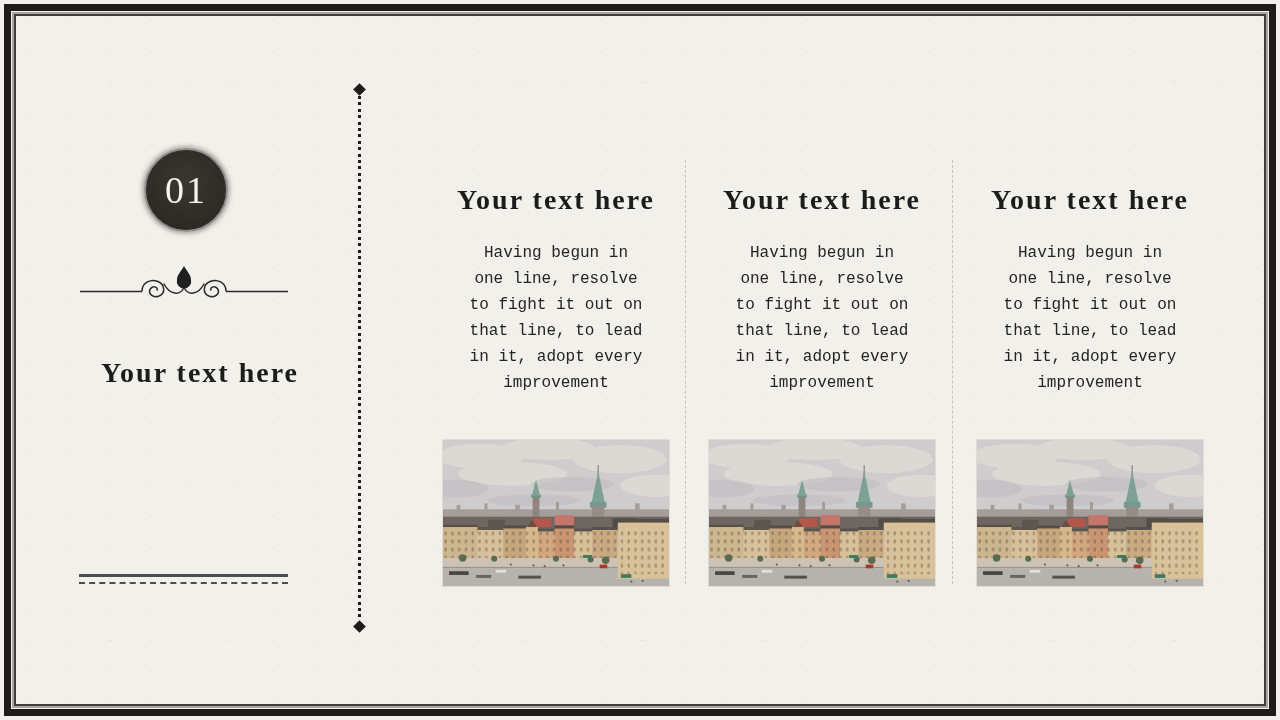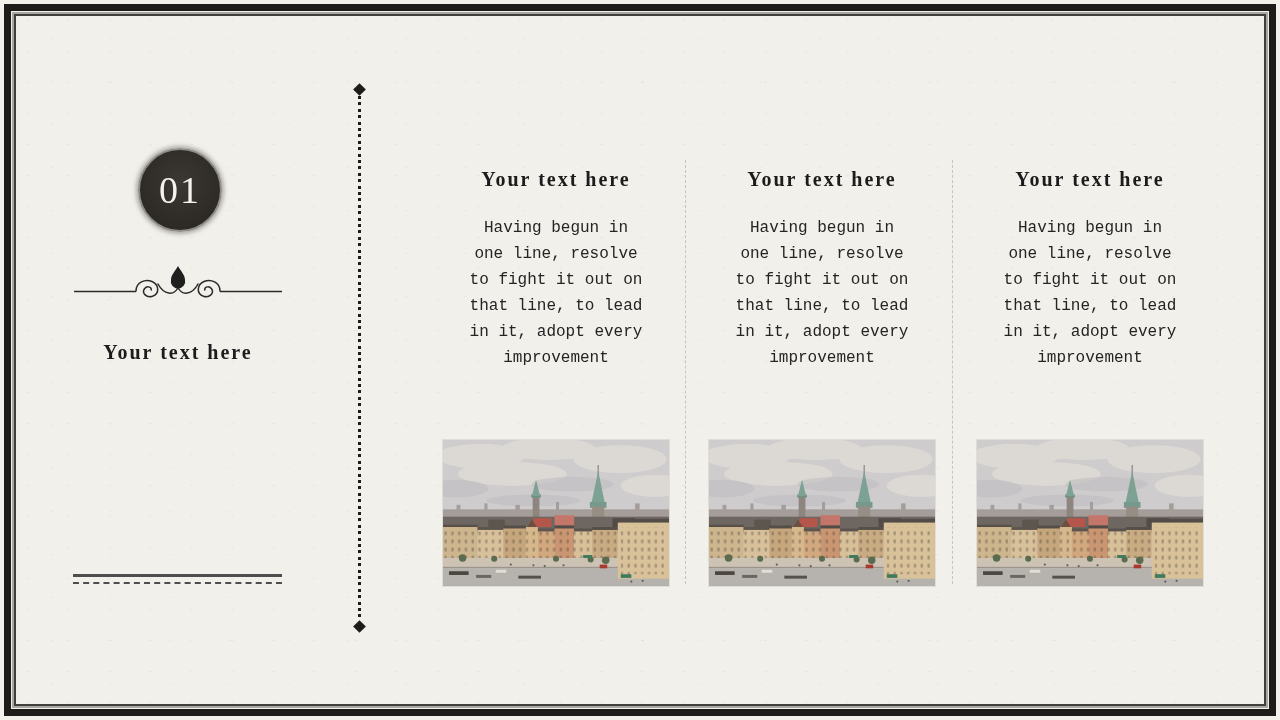--- a/index.html
+++ b/index.html
@@ -12,37 +12,37 @@
     background-size:41px 31px,59px 43px;
     background-position:7px 5px,23px 17px;
     font-family:"Liberation Mono","DejaVu Sans Mono",monospace;
     color:#1f1f1f;
   }
   .frame{position:absolute;pointer-events:none;}
   .frame-black{inset:4px;border:7px solid #1d1c1a;}
   .frame-gray{inset:12px;border:2px solid #a9a7a3;}
   .frame-dark{inset:14px;border:2px solid #413f3c;}
 
-  .left-panel{position:absolute;left:28px;top:0;width:300px;height:608px;}
+  .left-panel{position:absolute;left:34px;top:0;width:300px;height:608px;}
   .badge{
     position:absolute;left:110px;top:148px;width:80px;height:80px;border-radius:50%;
     background:radial-gradient(circle at 50% 40%, #3b3833, #2d2a26 72%);
     border:2px solid #8f8d89;
     box-shadow:0 0 4px 2px rgba(110,108,104,.55);
     display:flex;align-items:center;justify-content:center;
   }
   .badge-num{
     font-family:"Liberation Serif","DejaVu Serif",serif;
     font-size:38px;color:#f4f2ed;letter-spacing:2px;line-height:1;
   }
   .ornament{position:absolute;left:46px;top:260px;width:208px;height:40px;}
 
   .heading{
-    margin:0;font-family:"Liberation Serif","DejaVu Serif",serif;
-    font-weight:bold;font-size:20px;letter-spacing:2px;color:#1c1c1c;
+    margin:16px;font-family:"Liberation Serif","DejaVu Serif",serif;
+    font-weight:bold;font-size:28px;letter-spacing:2px;color:#1c1c1c;
     text-align:center;white-space:nowrap;
   }
   .lp-heading{position:absolute;left:0;top:341px;width:100%;}
   .bodytext{
     margin:0;font-size:16px;line-height:25.5px;letter-spacing:0;
     white-space:pre-line;color:#242424;
   }
   .lp-body{position:absolute;left:0;top:390px;width:100%;}
   .double-rule{
     position:absolute;left:45px;top:574px;width:209px;height:5px;

